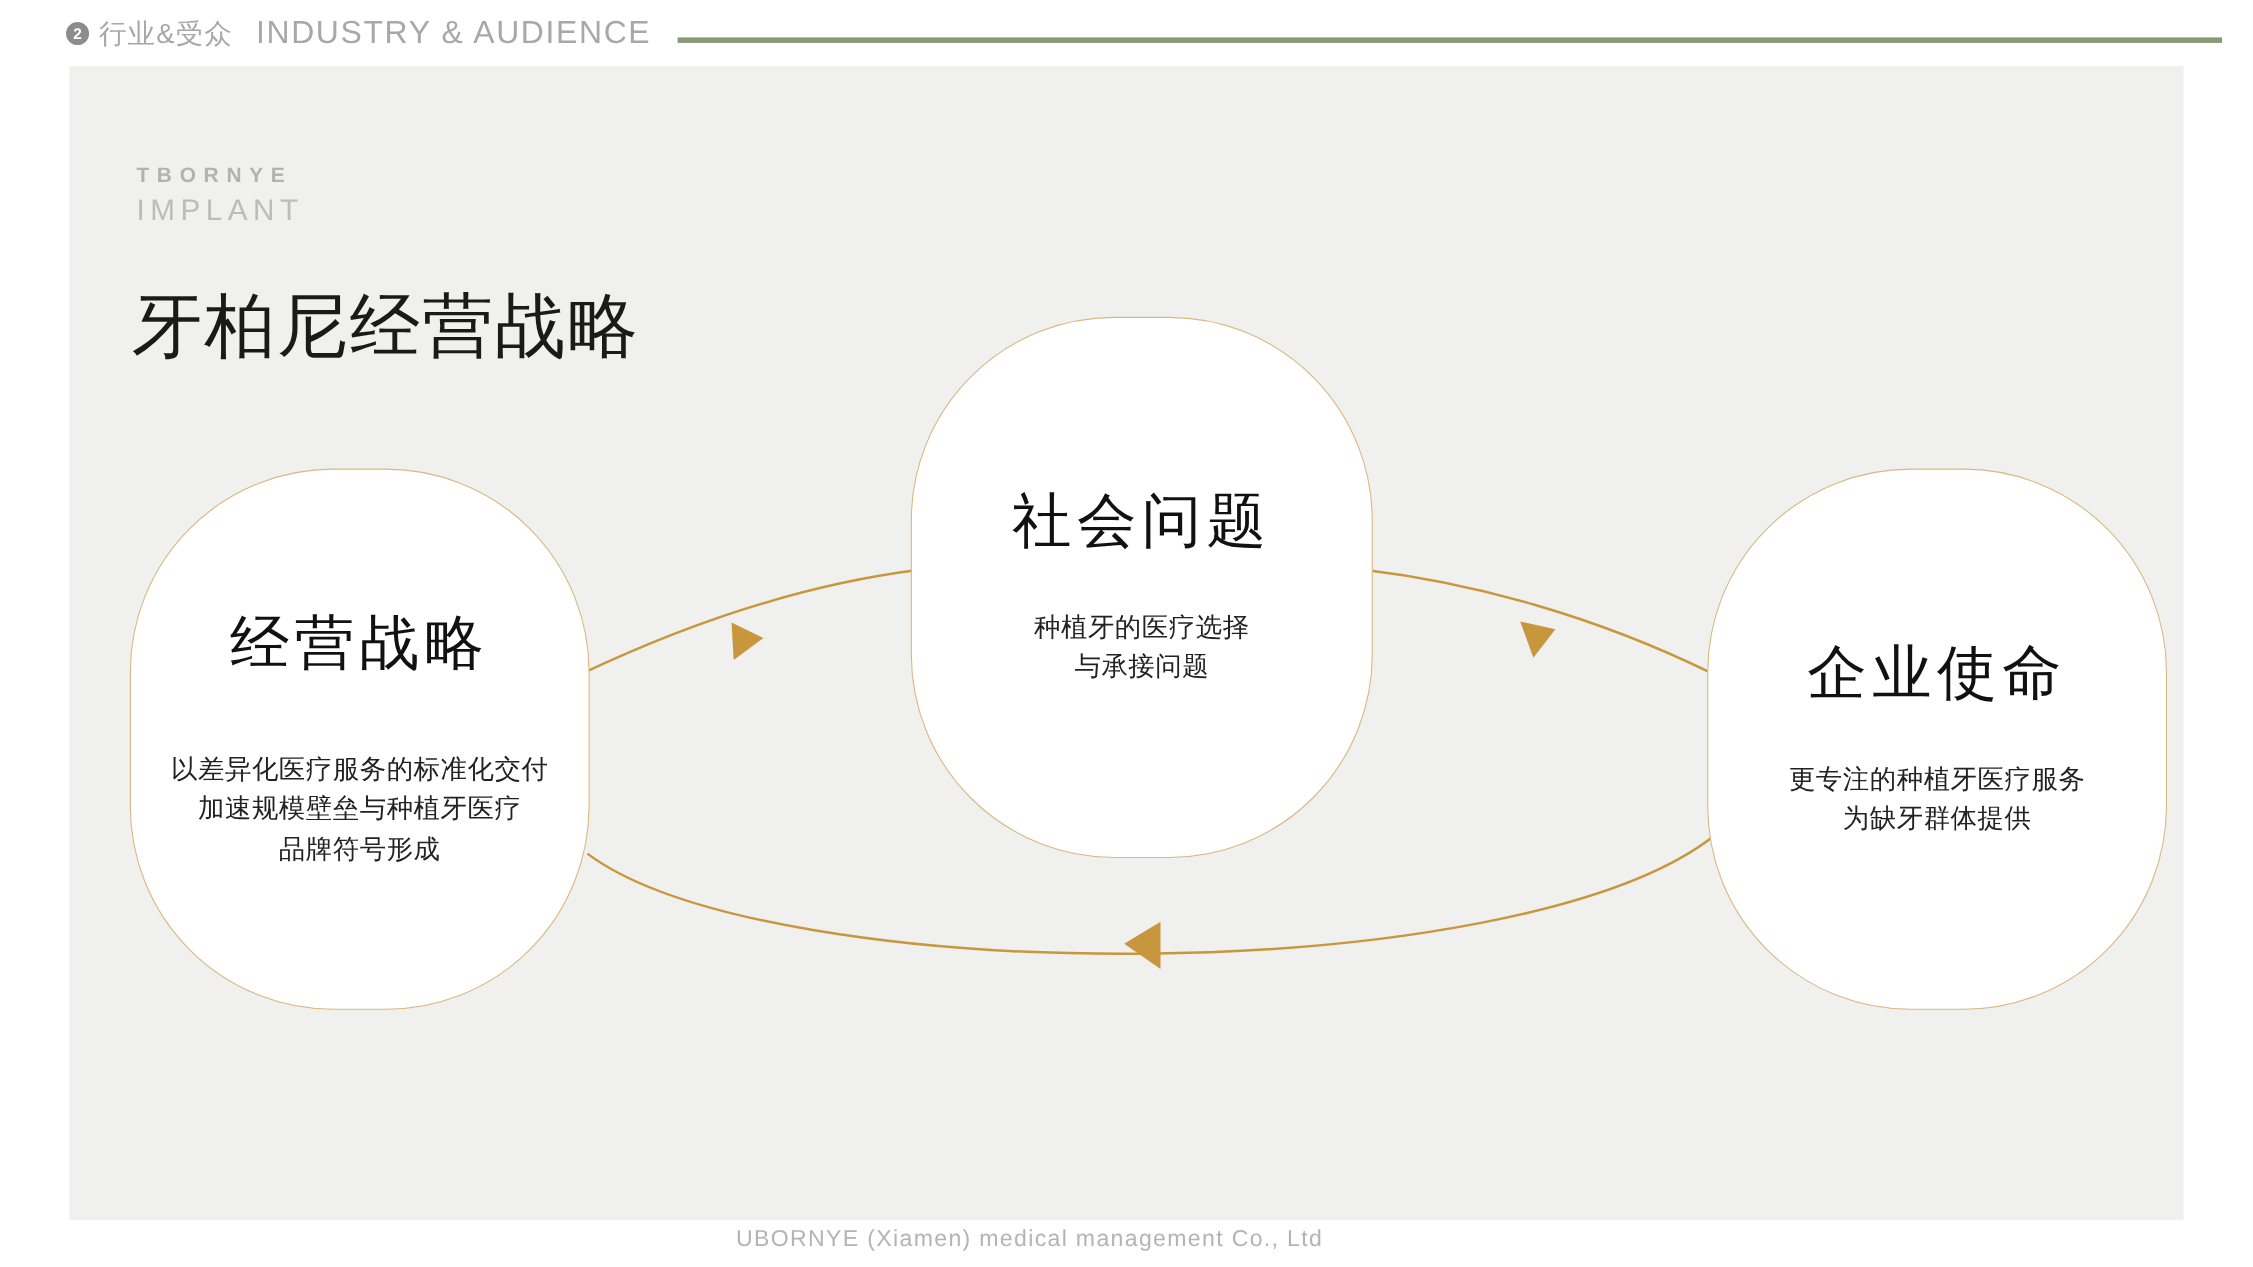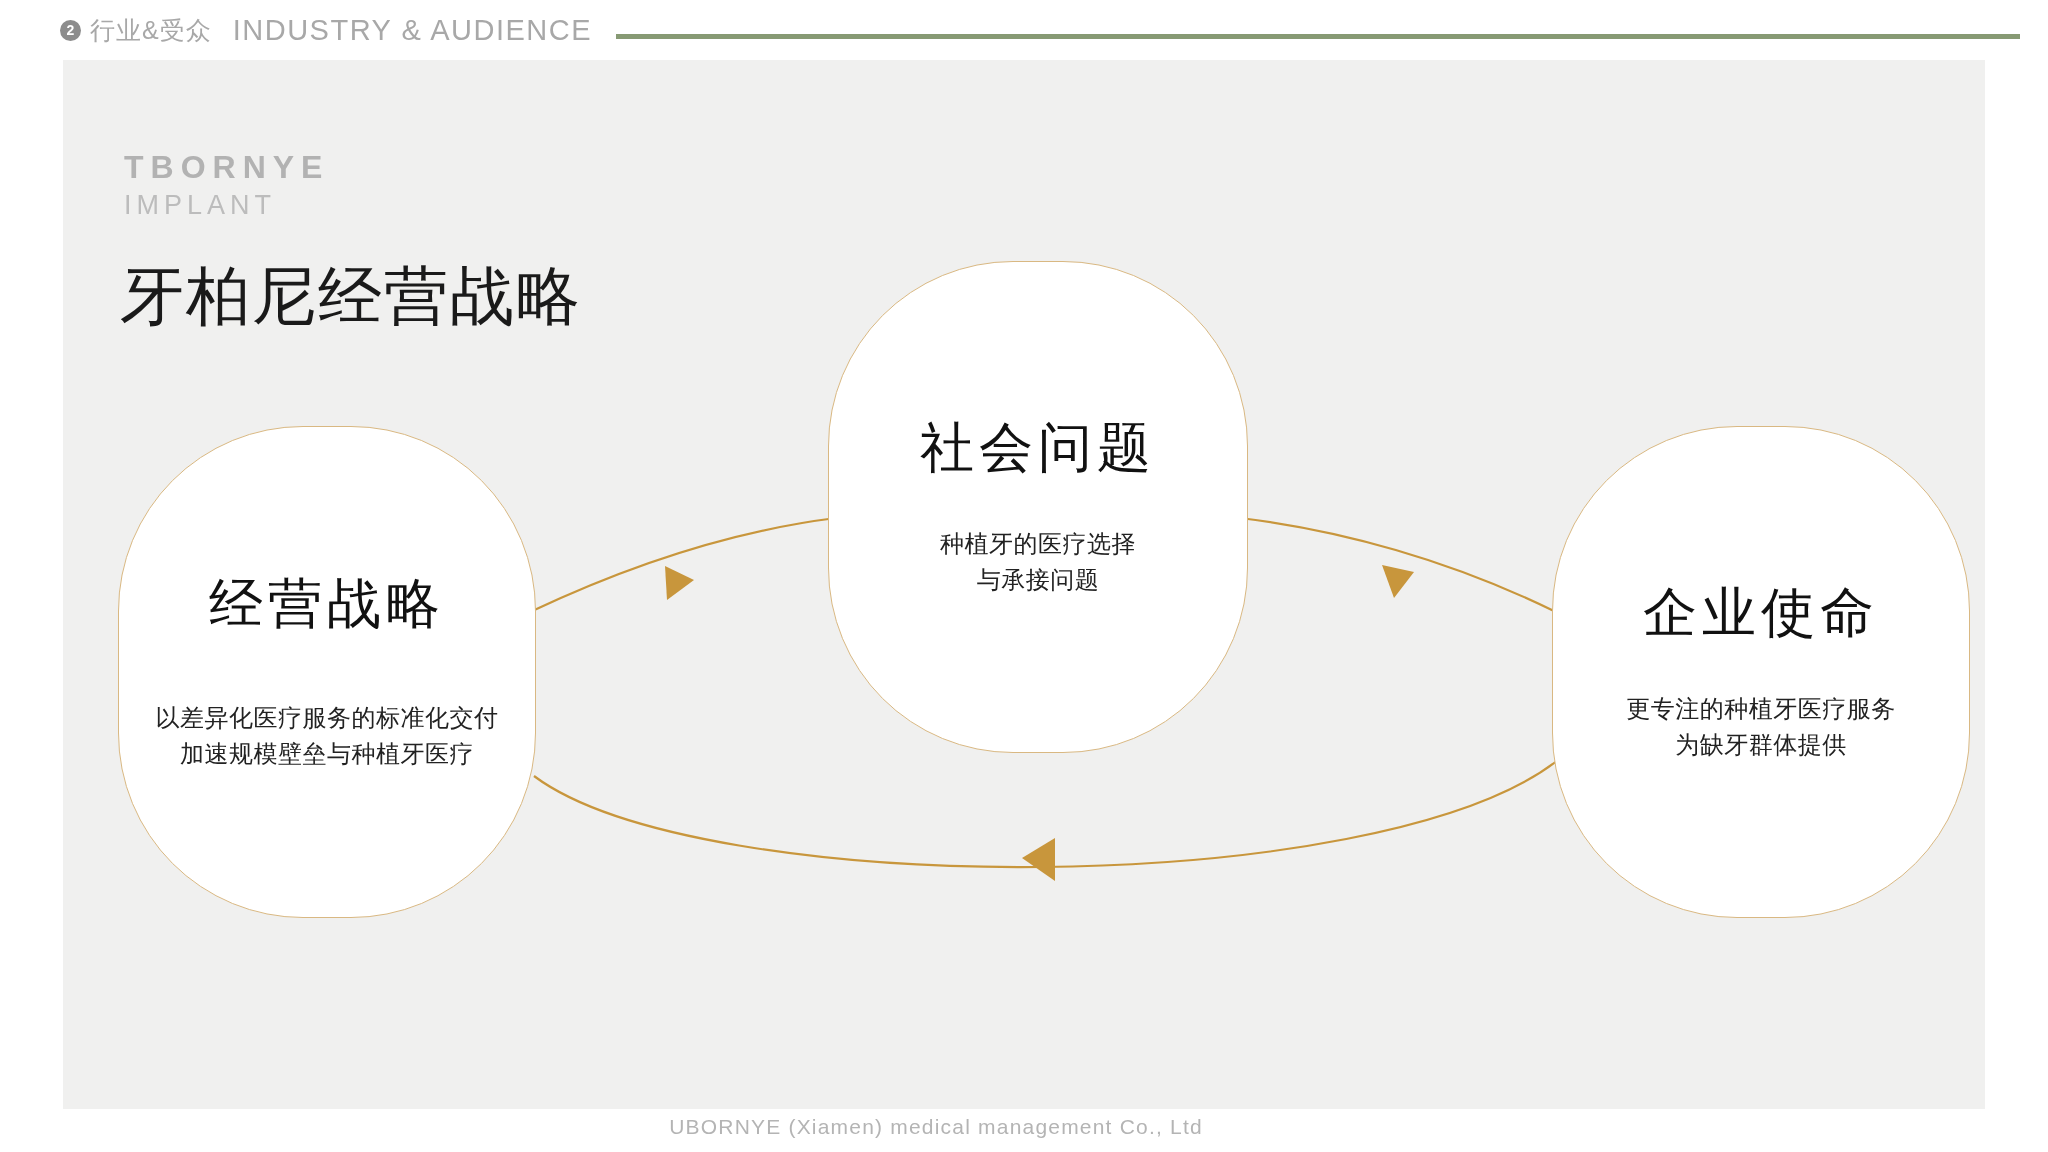--- a/index.html
+++ b/index.html
@@ -72,21 +72,21 @@
     background: #f0f0ef;
   }
 
   
   .brand {
     position: absolute;
     left: 124px;
     top: 150px;
   }
   .brand-name {
-    font-size: 32px;
+    font-size: 19px;
     font-weight: bold;
     color: #b2b2b2;
     letter-spacing: 7px;
     line-height: 1.1;
   }
   .brand-sub {
     font-size: 27px;
     font-weight: 300;
     color: #bcbcbc;
     letter-spacing: 5px;
@@ -127,21 +127,21 @@
   .card-left {
     left: 118px;
     top: 426px;
     width: 418px;
     height: 492px;
     border-radius: 185px;
     gap: 18px;
   }
   .card-center {
     left: 828px;
-    top: 261px;
+    top: 288px;
     width: 420px;
     height: 492px;
     border-radius: 185px;
   }
   .card-right {
     left: 1552px;
     top: 426px;
     width: 418px;
     height: 492px;
     border-radius: 185px;
@@ -205,20 +205,21 @@
 
   <path d="M 1558 760 C 1380 900 700 900 534 776" fill="none" stroke="#c8963c" stroke-width="2.2"></path>
   <polygon points="1022,858 1055,838 1055,881" fill="#c8963c"></polygon>
 </svg>
 
 <div class="card card-left">
   <div class="card-title">经营战略</div>
   <div class="card-body">
     <div>以差异化医疗服务的标准化交付</div>
     <div>加速规模壁垒与种植牙医疗</div>
+    <div>品牌符号形成</div>
   </div>
 </div>
 
 <div class="card card-center">
   <div class="card-title">社会问题</div>
   <div class="card-body">
     <div>种植牙的医疗选择</div>
     <div>与承接问题</div>
   </div>
 </div>

